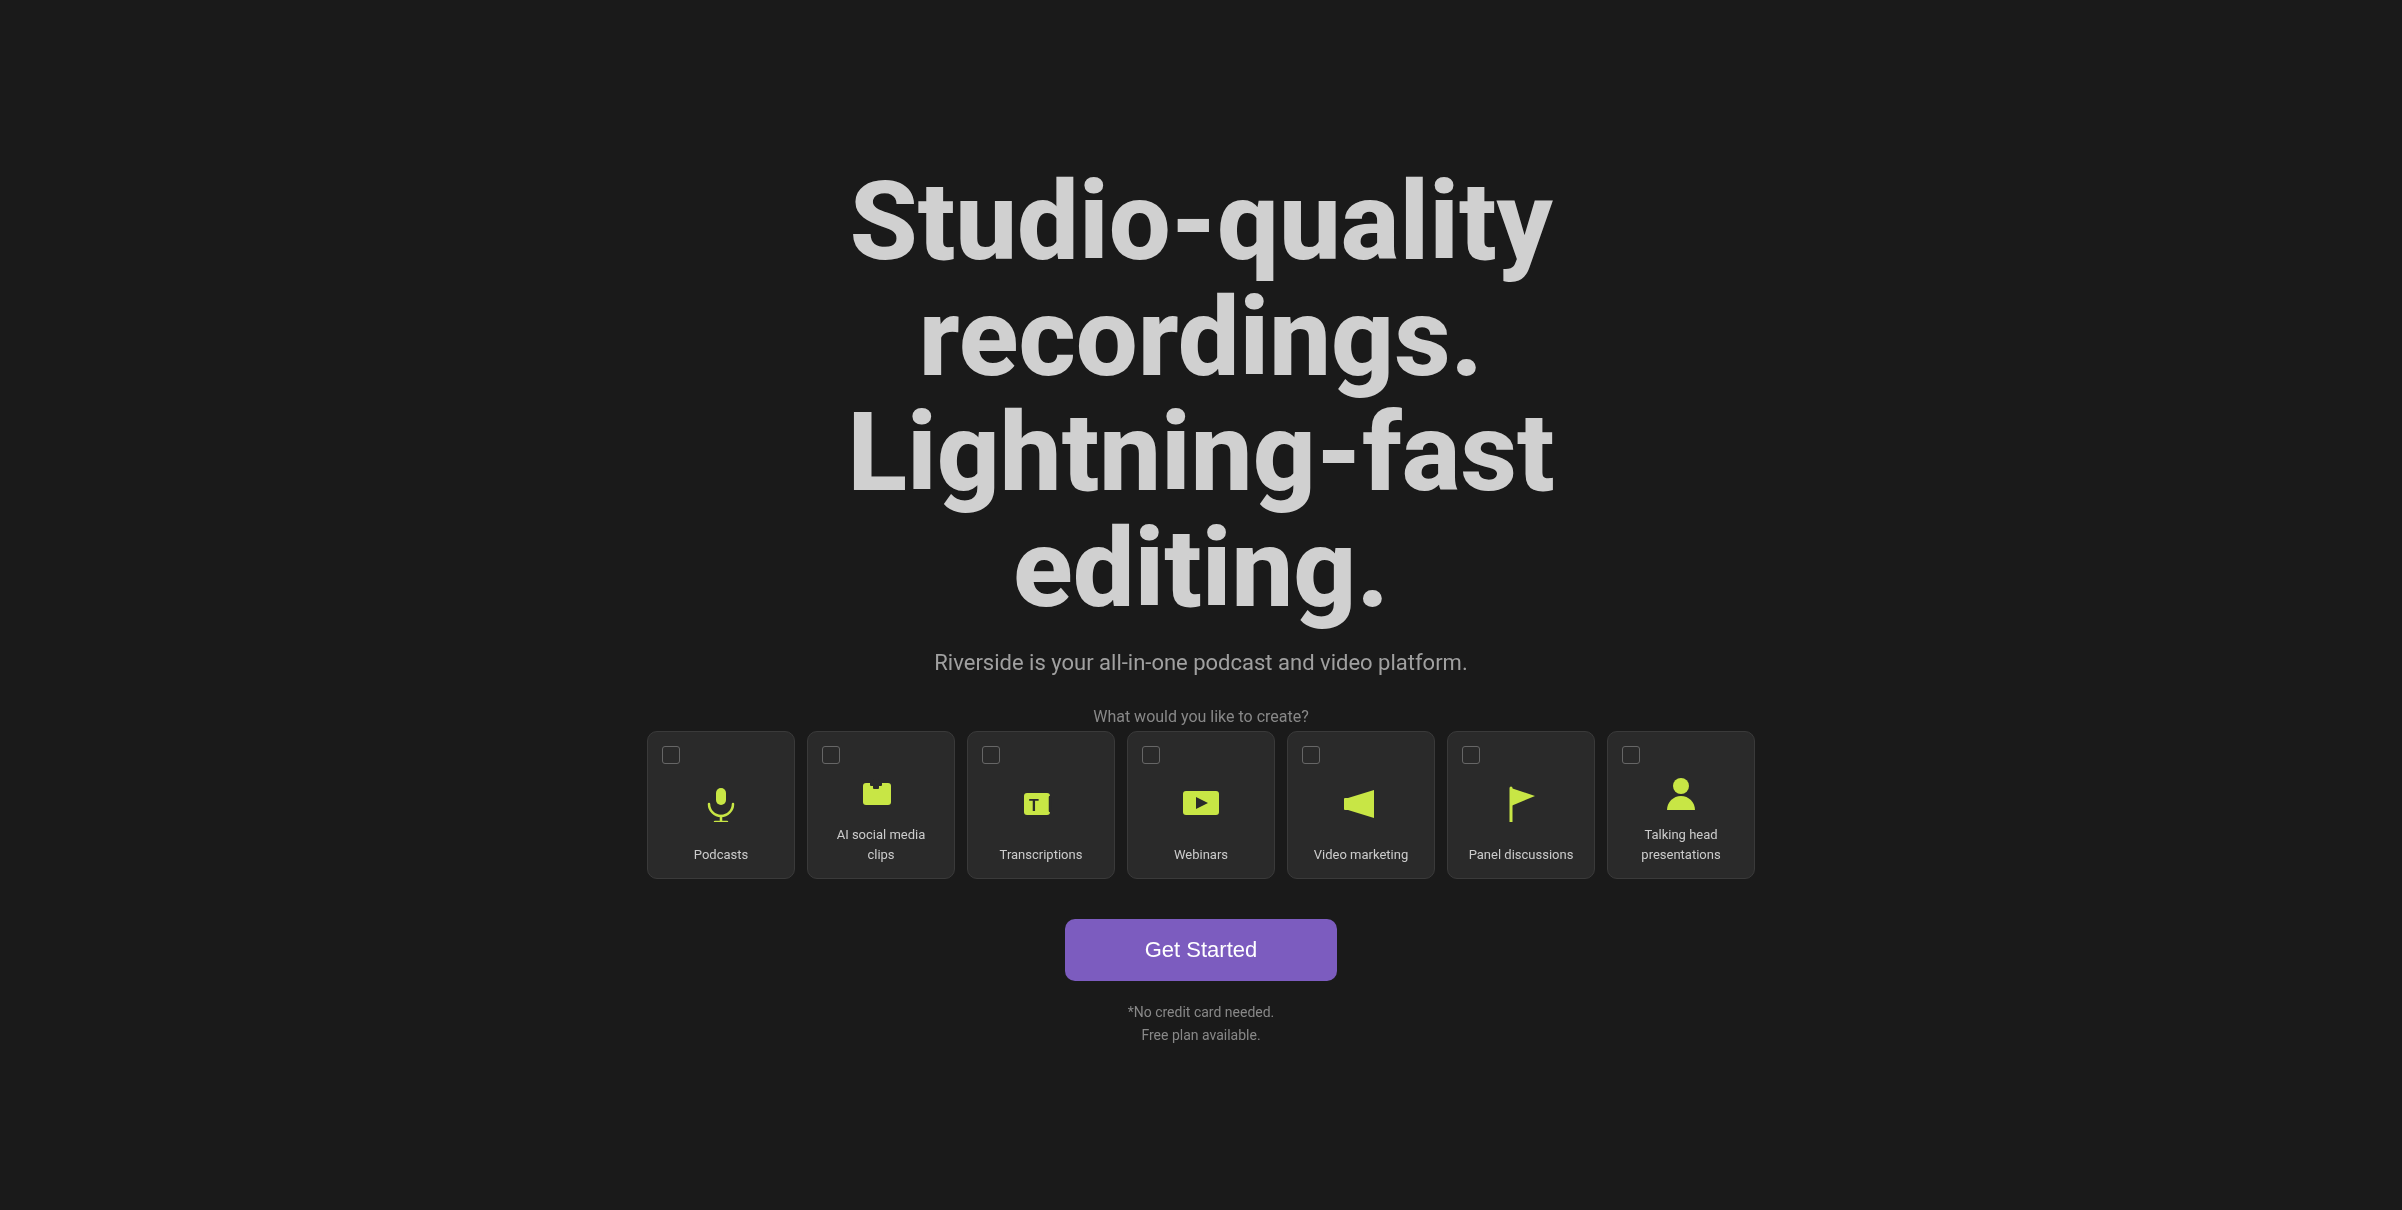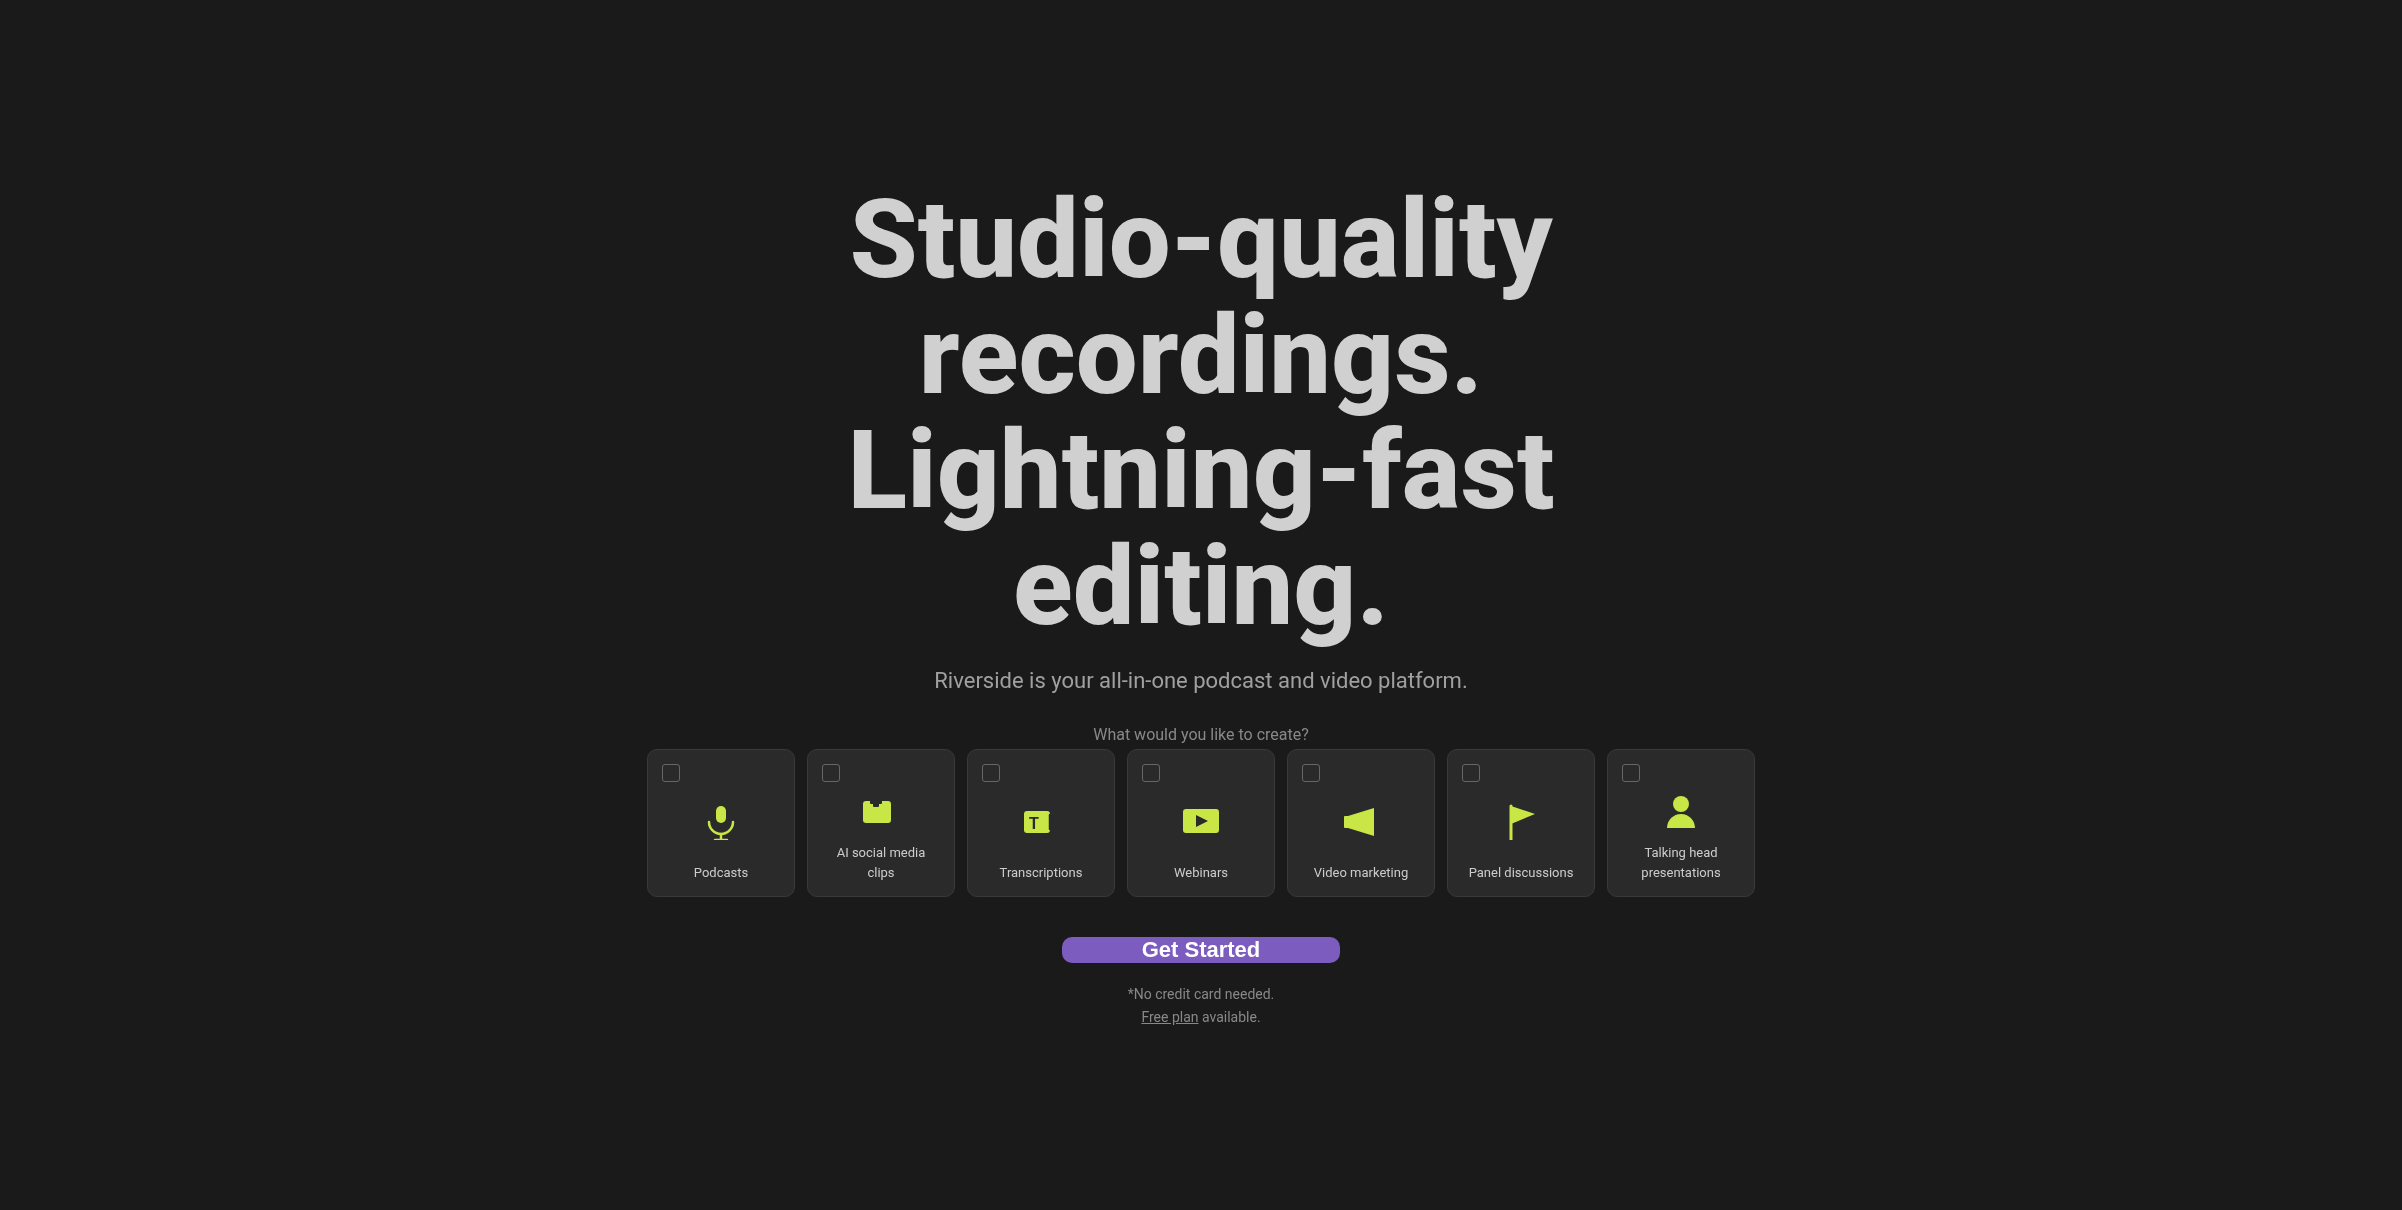--- a/index.html
+++ b/index.html
@@ -93,38 +93,37 @@
       justify-content: center;
       width: 100%;
       flex: 1;
     }
 
     .get-started-btn {
       background-color: #7c5cbf;
       color: #ffffff;
       border: none;
       border-radius: 10px;
-      padding: 0 80px;
+      padding: 18px 80px;
       font-size: 22px;
-      font-weight: 700;
+      font-weight: 400;
       cursor: pointer;
       margin-bottom: 20px;
       transition: background-color 0.2s;
     }
 
     .no-credit-card {
       text-align: center;
       font-size: 14px;
       color: #888888;
       line-height: 1.6;
     }
 
     .free-plan-link {
       color: #888888;
-      text-decoration: underline;
       cursor: pointer;
     }
 
     .card-top {
       display: flex;
       width: 100%;
       justify-content: flex-start;
     }
 
     .card-middle {

